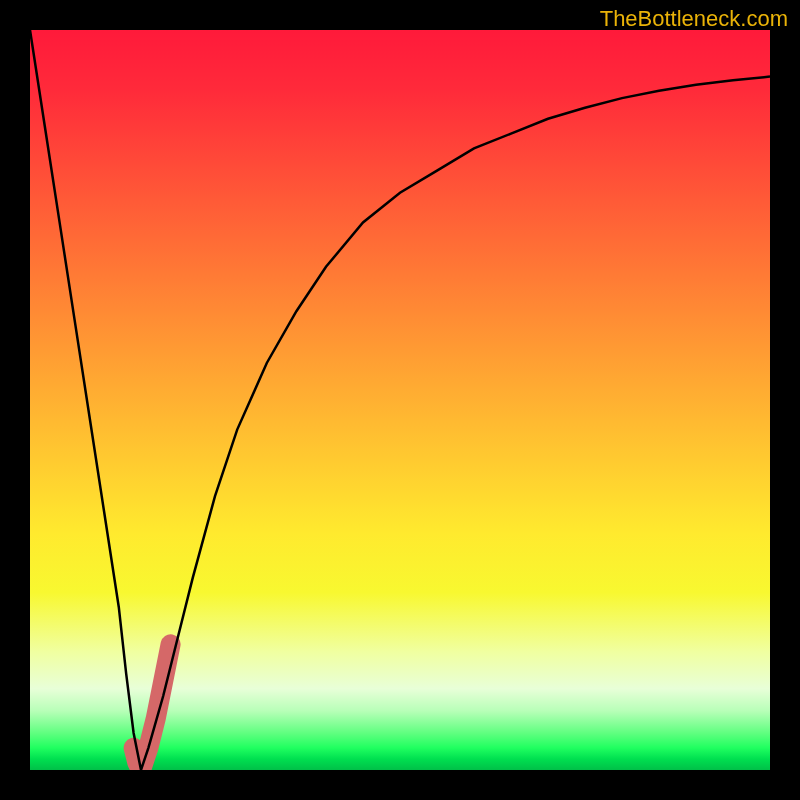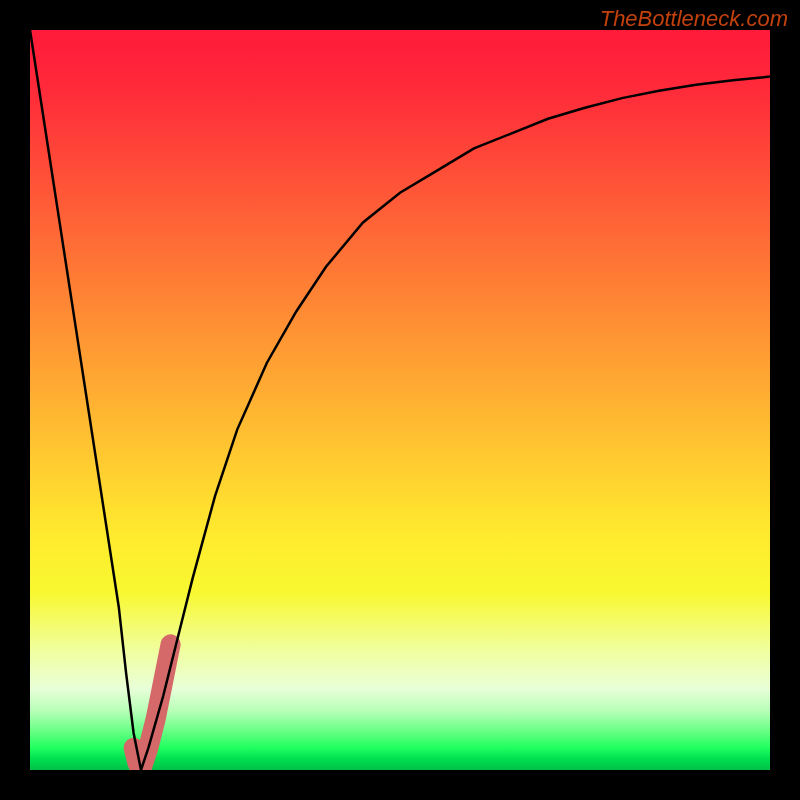--- a/index.html
+++ b/index.html
@@ -40,25 +40,24 @@
         #60ff80 95%,
         #20ff60 97%,
         #00e050 98.5%,
         #00c048 100%
       );
     }
     .watermark {
       position: absolute;
       top: 6px;
       right: 12px;
-      color: #c2410c;
+      color: #eab308;
       font-size: 22px;
       font-weight: 500;
       z-index: 10;
-      font-style: italic;
     }
     .svg-overlay {
       position: absolute;
       left: 0;
       top: 0;
       width: 100%;
       height: 100%;
       z-index: 5;
     }
   </style>

